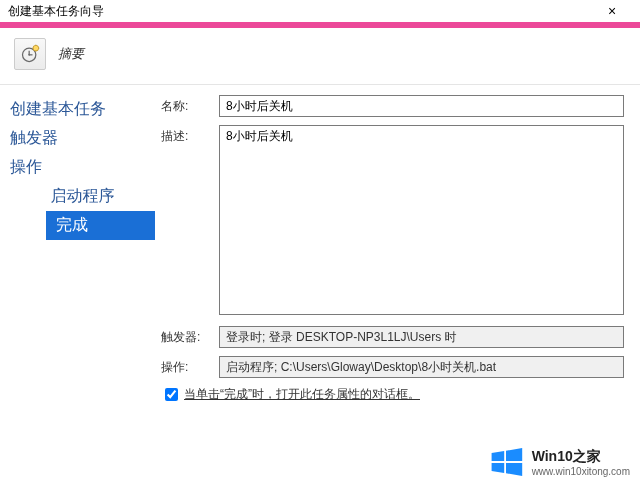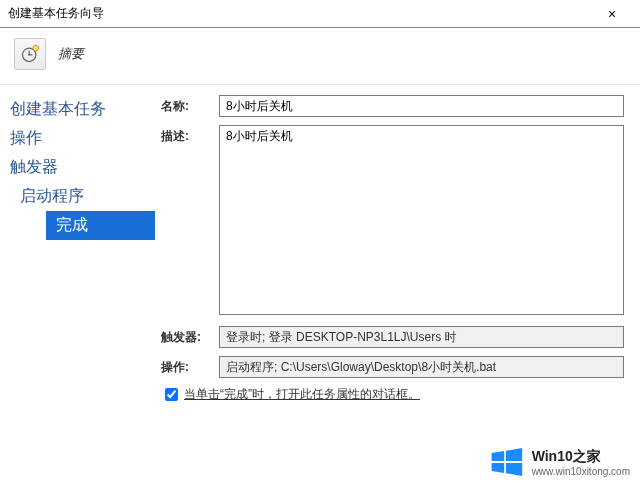--- a/index.html
+++ b/index.html
@@ -7,21 +7,21 @@
       font-family: "Microsoft YaHei", "Segoe UI", Tahoma, sans-serif;
       font-size: 12px;
       background: #fff;
       width: 640px;
       height: 502px;
       overflow: hidden;
       position: relative;
     }
     .titlebar {
       height: 28px;
-      border-bottom: 1px solid #ec4899;
+      border-bottom: 6px solid #ec4899;
       display: flex;
       align-items: center;
       padding: 0 8px;
       background: #fff;
     }
     .titlebar .title { flex: 1; font-size: 12px; }
     .titlebar .close {
       width: 40px;
       height: 100%;
       display: flex;
@@ -59,21 +59,21 @@
       width: 155px;
       padding: 10px 0;
       background: #fff;
     }
     .sidebar-item {
       padding: 4px 10px;
       font-size: 16px;
       color: #2b5797;
       cursor: pointer;
     }
-    .sidebar-item.sub { padding-left: 20px; }
+    .sidebar-item.sub { padding-left: 20px; text-align: center; }
     .sidebar-item.selected {
       background: #1a6fd6;
       color: #fff;
       margin-left: 46px;
     }
 
     .content {
       flex: 1;
       padding: 10px 16px 10px 6px;
       position: relative;
@@ -81,21 +81,20 @@
     .form-row {
       display: flex;
       align-items: flex-start;
       margin-bottom: 8px;
     }
     .form-row label {
       width: 58px;
       font-size: 12px;
       color: #333;
       padding-top: 3px;
-      font-weight: bold;
     }
     .form-row .field {
       flex: 1;
     }
     .field input[type="text"],
     .field .readonly {
       width: 100%;
       height: 22px;
       padding: 2px 6px;
       border: 1px solid #7a7a7a;
@@ -182,24 +181,24 @@
   <div class="summary">摘要</div>
 </div>
 
 <div class="body">
 
   <div class="sidebar">
     <div class="sidebar-item">
       <span>创建基本任务</span>
     </div>
     <div class="sidebar-item">
+      <span>触发器</span>
+    </div>
+    <div class="sidebar-item">
       <span>操作</span>
-    </div>
-    <div class="sidebar-item">
-      <span>触发器</span>
     </div>
     <div class="sidebar-item sub">
       <span>启动程序</span>
     </div>
     <div class="sidebar-item selected">
       <span>完成</span>
     </div>
   </div>
 
   <div class="content">

